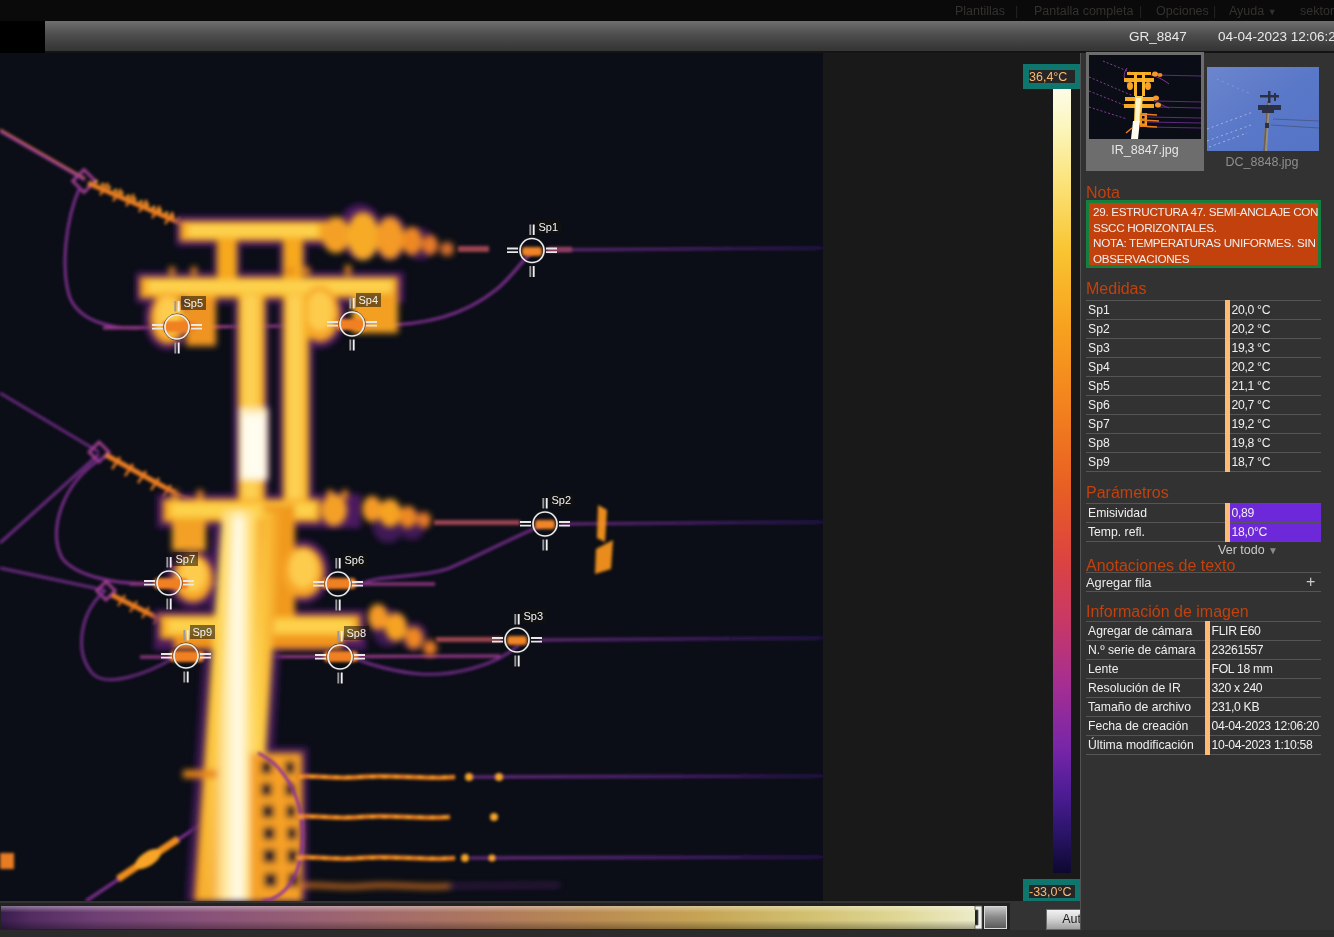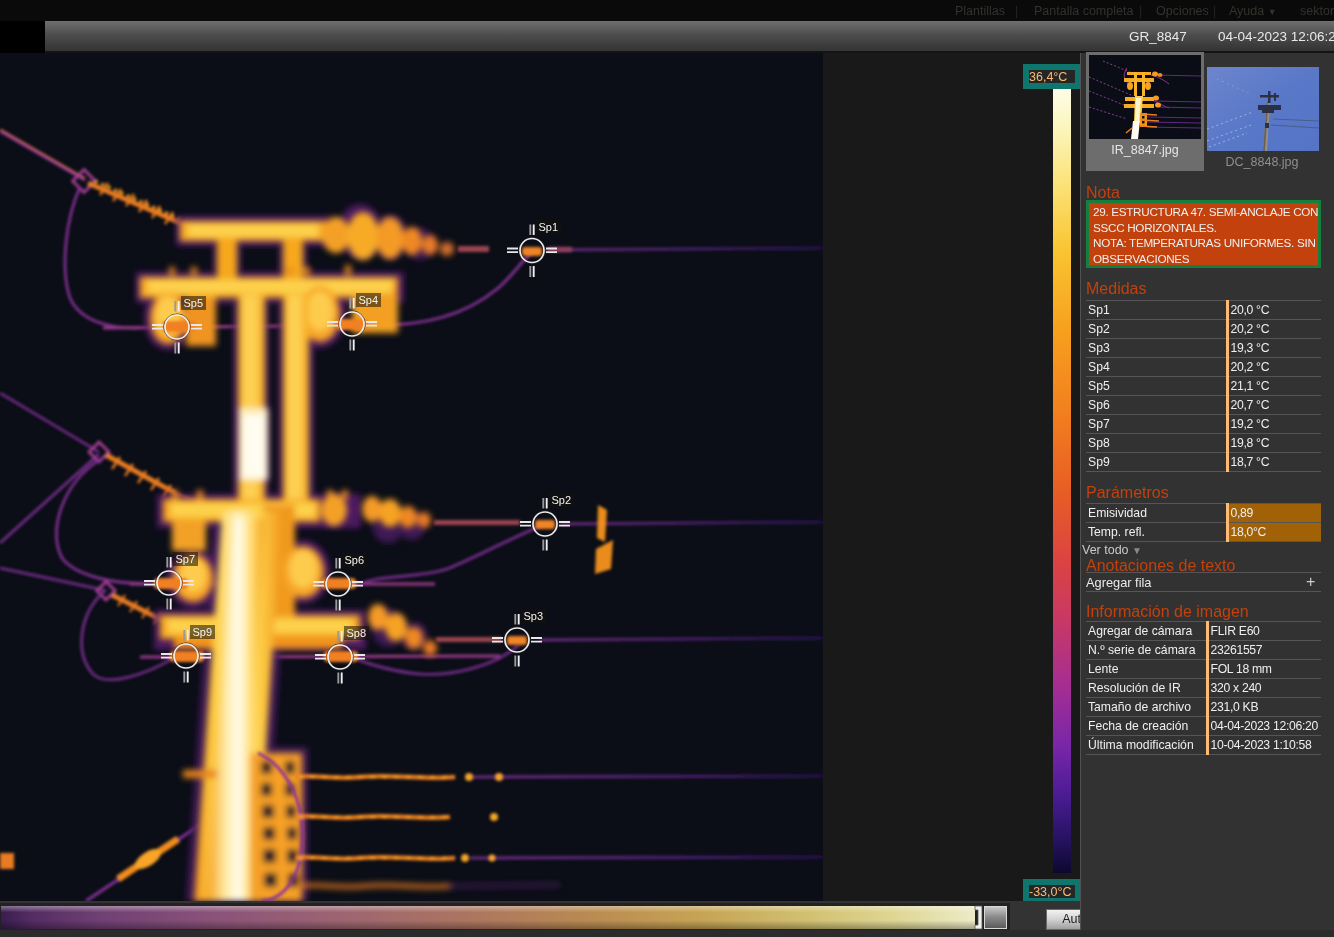--- a/index.html
+++ b/index.html
@@ -46,24 +46,24 @@
   #thumb1 .cap{position:absolute;left:0;top:91px;width:118px;text-align:center;
     color:#e6e6e6;font-size:12.5px;}
   #thumb2cap{left:1204px;top:155px;width:116px;text-align:center;color:#8f8f8f;font-size:12.5px;}
   #notabox{left:1086px;top:200px;width:235px;height:68px;background:#c2410c;
     border:3px solid #15803d;box-sizing:border-box;color:#efefef;font-size:11.7px;letter-spacing:-0.3px;white-space:nowrap;overflow:hidden;
     line-height:15.6px;padding:1px 4px;}
   table.ptab{position:absolute;border-collapse:collapse;table-layout:fixed;
     font-size:12.2px;color:#efefef;}
   table.ptab td{border-bottom:1px solid #555;height:18px;padding:0 0 0 2px;
     white-space:nowrap;overflow:hidden;}
-  table.ptab td.v{border-left:3px solid #fdba74;padding-left:2px;letter-spacing:-0.3px;}
+  table.ptab td.v{border-left:5px solid #fdba74;padding-left:2px;letter-spacing:-0.3px;}
   table.ptab tr:first-child td{border-top:1px solid #555;}
-  td.blk{background:#a16207;}
-  #vertodo{left:1082px;top:543px;width:235px;text-align:left;color:#c9c9c9;font-size:12.5px;}
+  td.blk{background:#6d28d9;}
+  #vertodo{left:1043px;top:543px;width:235px;text-align:right;color:#c9c9c9;font-size:12.5px;}
   #vertodo .tri{color:#8a8a8a;font-size:10px;}
   .hline{position:absolute;height:1px;background:#555;}
   #agregar{left:1086px;top:575px;width:235px;color:#e9e9e9;font-size:12.8px;}
   #plus{left:1306px;top:573px;color:#cdcdcd;font-size:16px;}
 </style>
 </head>
 <body>
   <div id="menubar" class="abs">
     <span class="it" style="left:955px">Plantillas</span>
     <span class="it sep" style="left:1015px">|</span>

